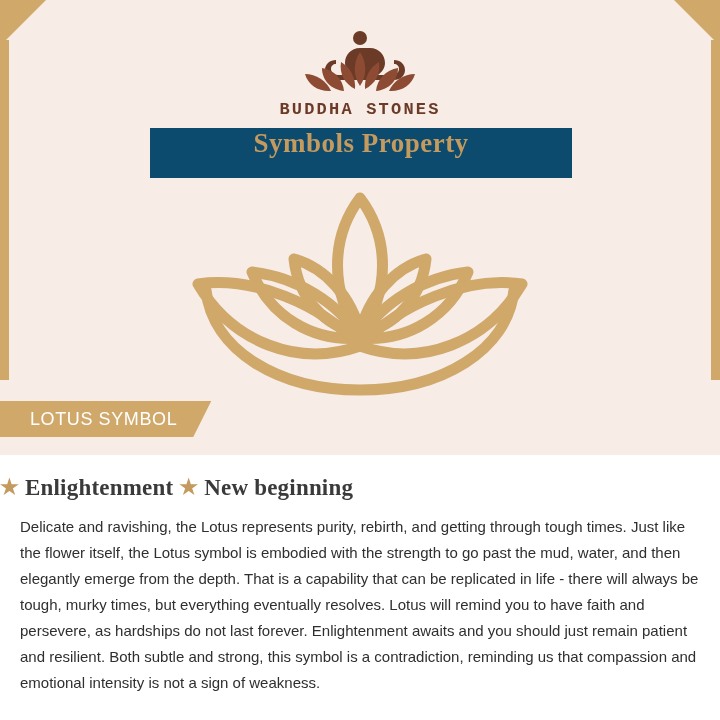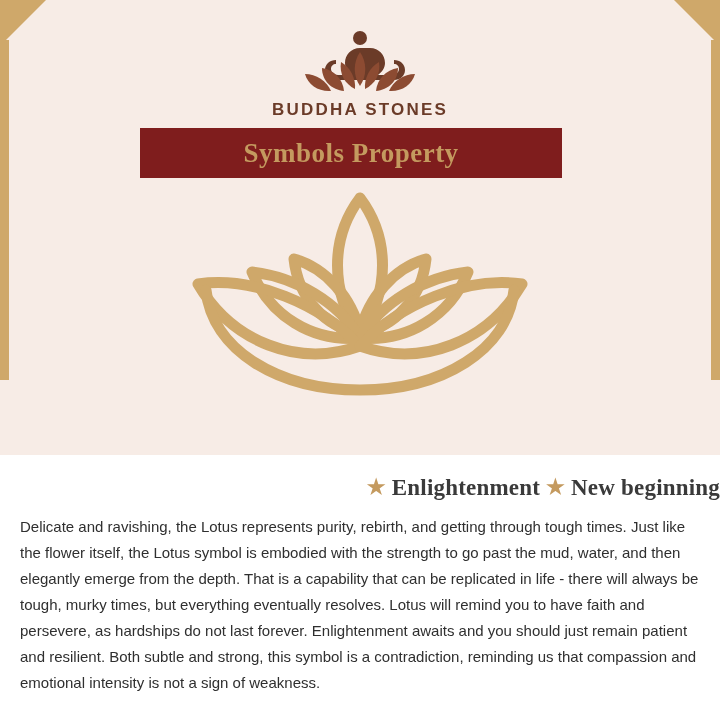--- a/index.html
+++ b/index.html
@@ -77,37 +77,36 @@
     left: 0;
     width: 720px;
     text-align: center;
   }
   .logo-mark {
     display: block;
     margin: 0 auto;
   }
   .brand-name {
     margin-top: 2px;
-    font-family: Liberation Sans, sans-serif;
+    font-family: Liberation Mono, monospace;
     font-size: 17px;
     letter-spacing: 2.2px;
     font-weight: bold;
     color: #6b3b28;
   }
 
   
   .title-banner {
     position: absolute;
     top: 128px;
-    left: 140px;
+    left: 150px;
     width: 422px;
     height: 50px;
-    background: #7f1d1d;
+    background: #0c4a6e;
     display: flex;
-    align-items: center;
     justify-content: center;
   }
   .title-text {
     font-family: "Liberation Serif", serif;
     font-size: 27px;
     font-weight: bold;
     color: #c49a5f;
     letter-spacing: 0.5px;
   }
 
@@ -142,21 +141,21 @@
   .text-panel {
     position: absolute;
     top: 455px;
     left: 0;
     width: 720px;
     height: 265px;
     background: #ffffff;
   }
   .headline {
     margin-top: 18px;
-    text-align: right;
+    text-align: left;
     font-family: "Liberation Serif", serif;
     font-size: 23px;
     font-weight: bold;
     color: #3a3a3a;
     letter-spacing: 0.2px;
   }
   .headline .star {
     color: #c49a5f;
     font-size: 21px;
     vertical-align: middle;
@@ -225,20 +224,23 @@
         <path d="M200 152 c48 4 90 -22 108 -66 c-44 5 -86 30 -108 66 z"></path>
 
         <path d="M200 160 c-62 22 -128 -4 -162 -62 c56 -8 122 20 162 62 z"></path>
         <path d="M200 160 c62 22 128 -4 162 -62 c-56 -8 -122 20 -162 62 z"></path>
 
         <path d="M46 104 c6 60 72 100 154 100 c82 0 148 -40 154 -100"></path>
       </g>
     </svg>
   </div>
 
+  <div class="symbol-tab">
+    <span class="symbol-tab-label">LOTUS SYMBOL</span>
+  </div>
 
   <div class="text-panel">
     <div class="headline">
       <span class="star">★</span>
       <span class="word">Enlightenment</span>
       <span class="star">★</span>
       <span class="word">New beginning</span>
     </div>
     <p class="body-copy">Delicate and ravishing, the Lotus represents purity, rebirth, and getting through tough times. Just like the flower itself, the Lotus symbol is embodied with the strength to go past the mud, water, and then elegantly emerge from the depth. That is a capability that can be replicated in life - there will always be tough, murky times, but everything eventually resolves. Lotus will remind you to have faith and persevere, as hardships do not last forever. Enlightenment awaits and you should just remain patient and resilient. Both subtle and strong, this symbol is a contradiction, reminding us that compassion and emotional intensity is not a sign of weakness.</p>
   </div>

